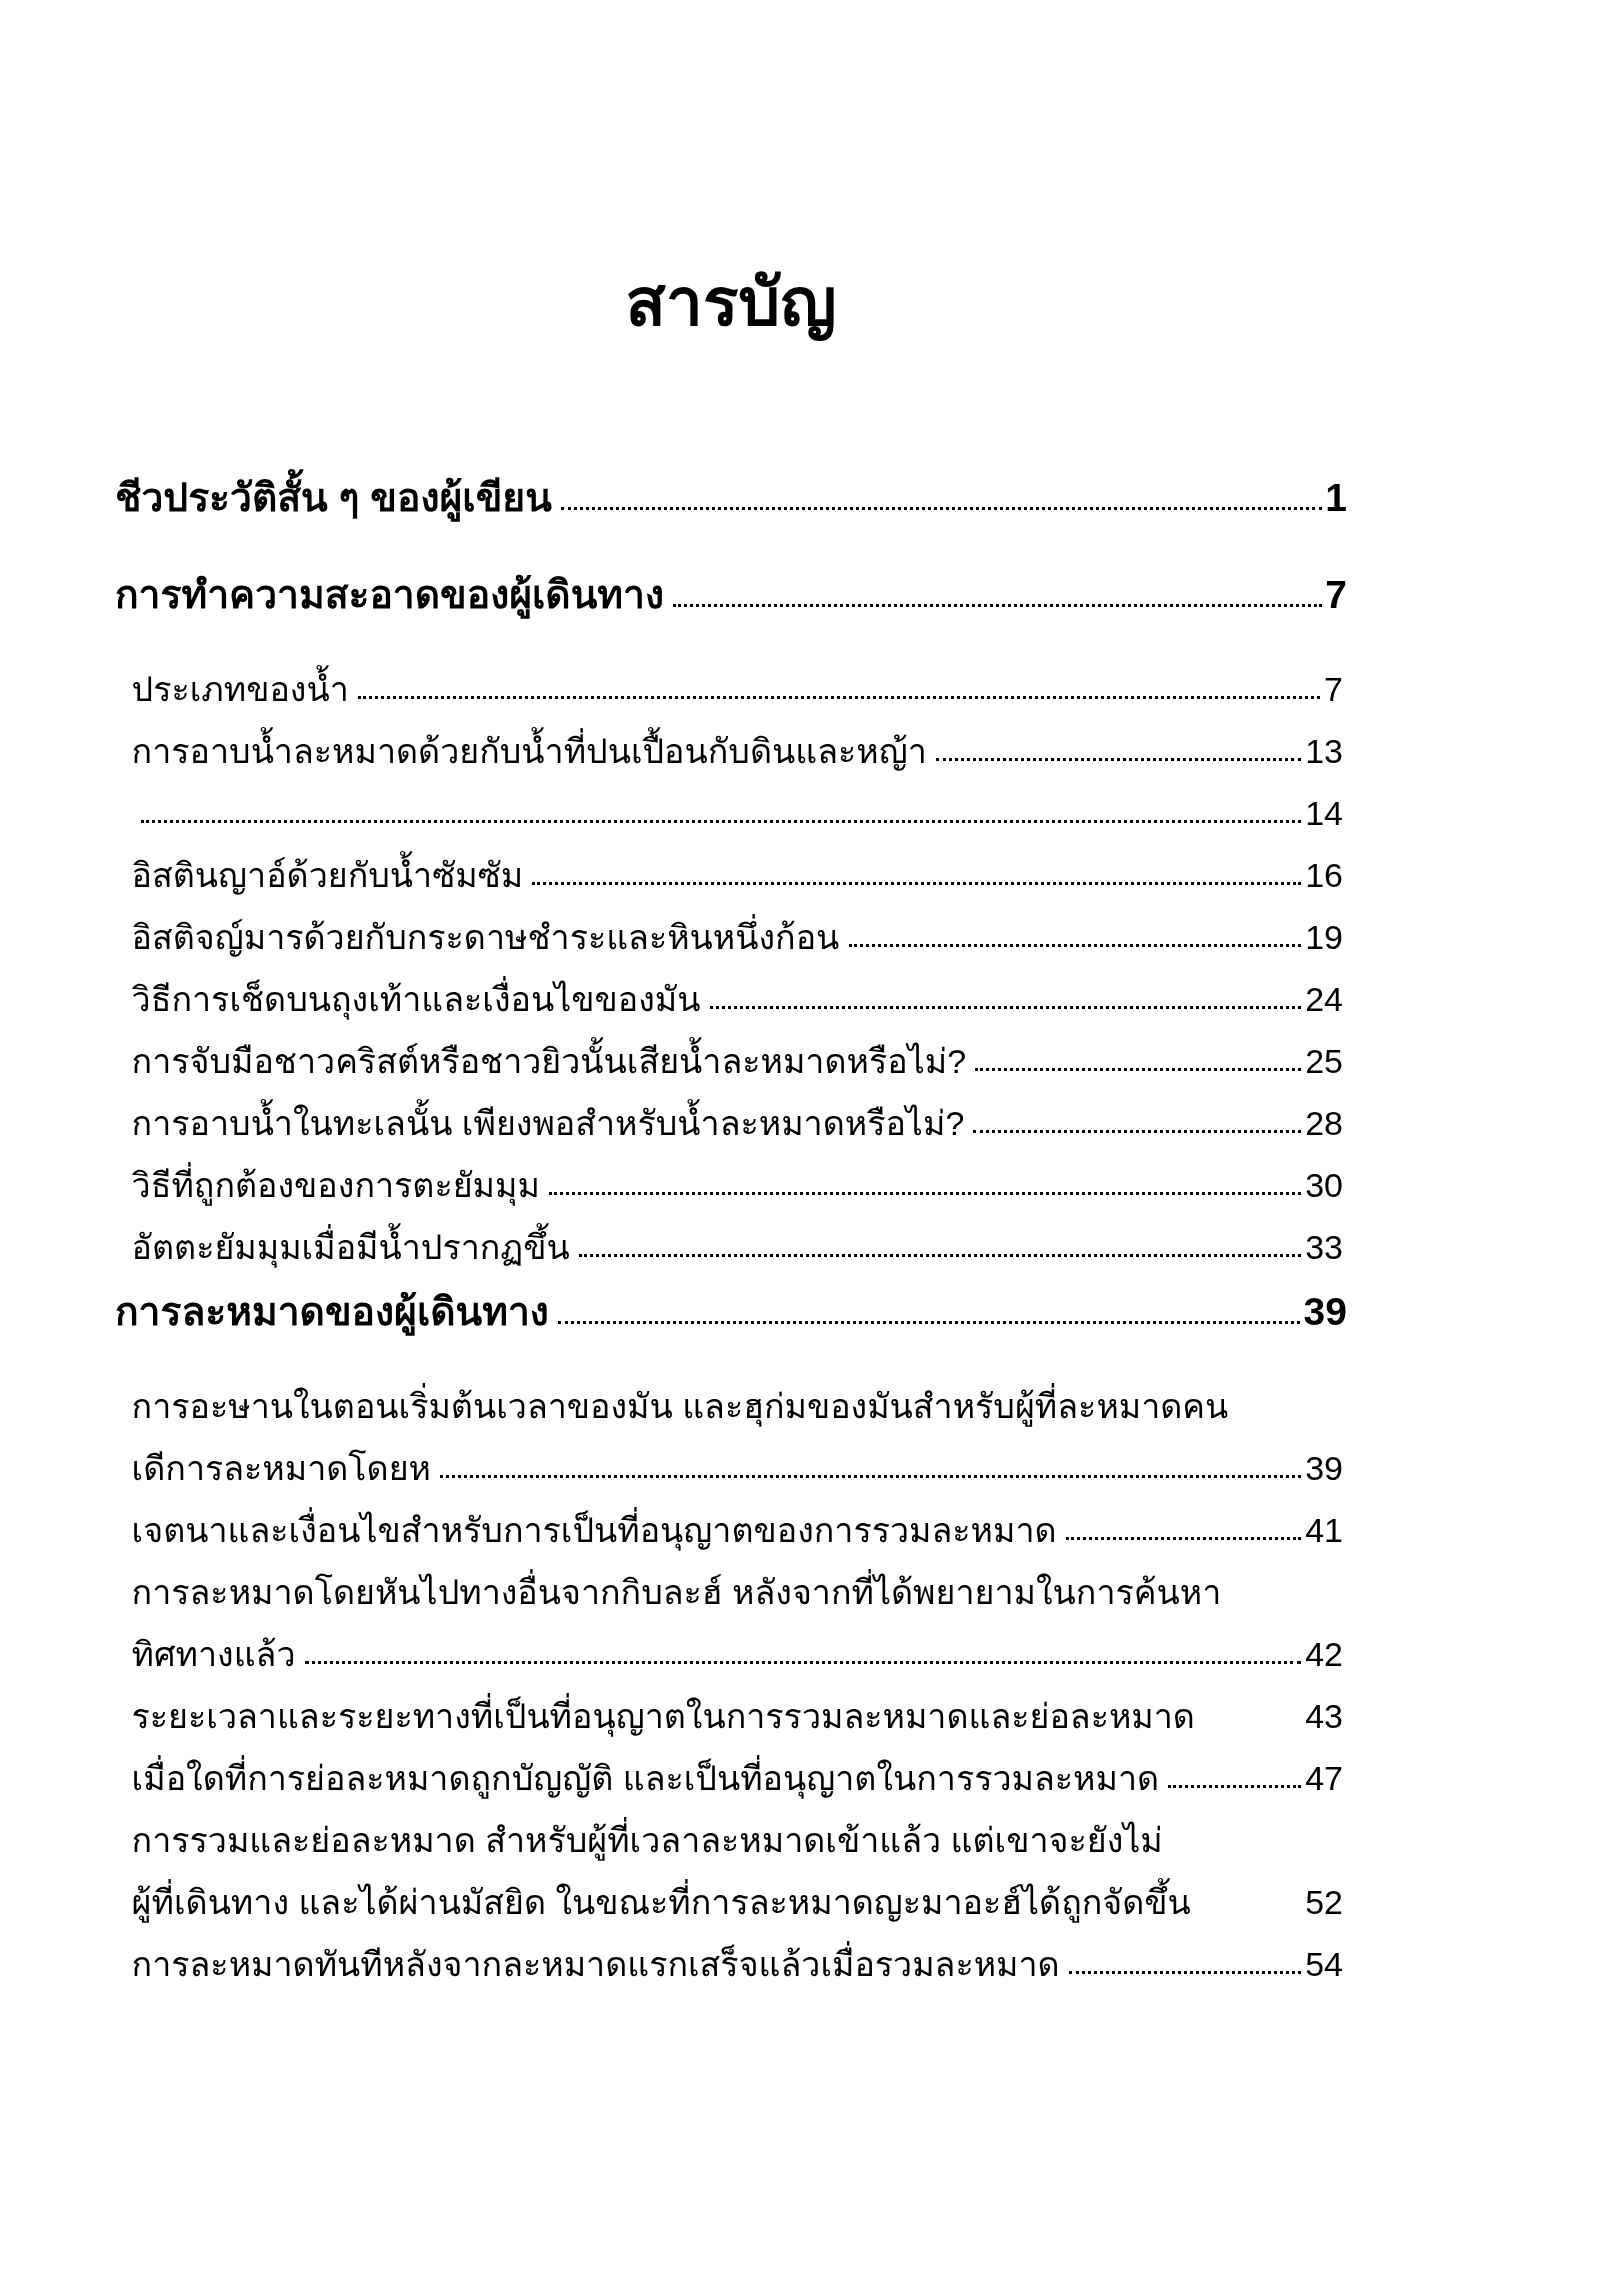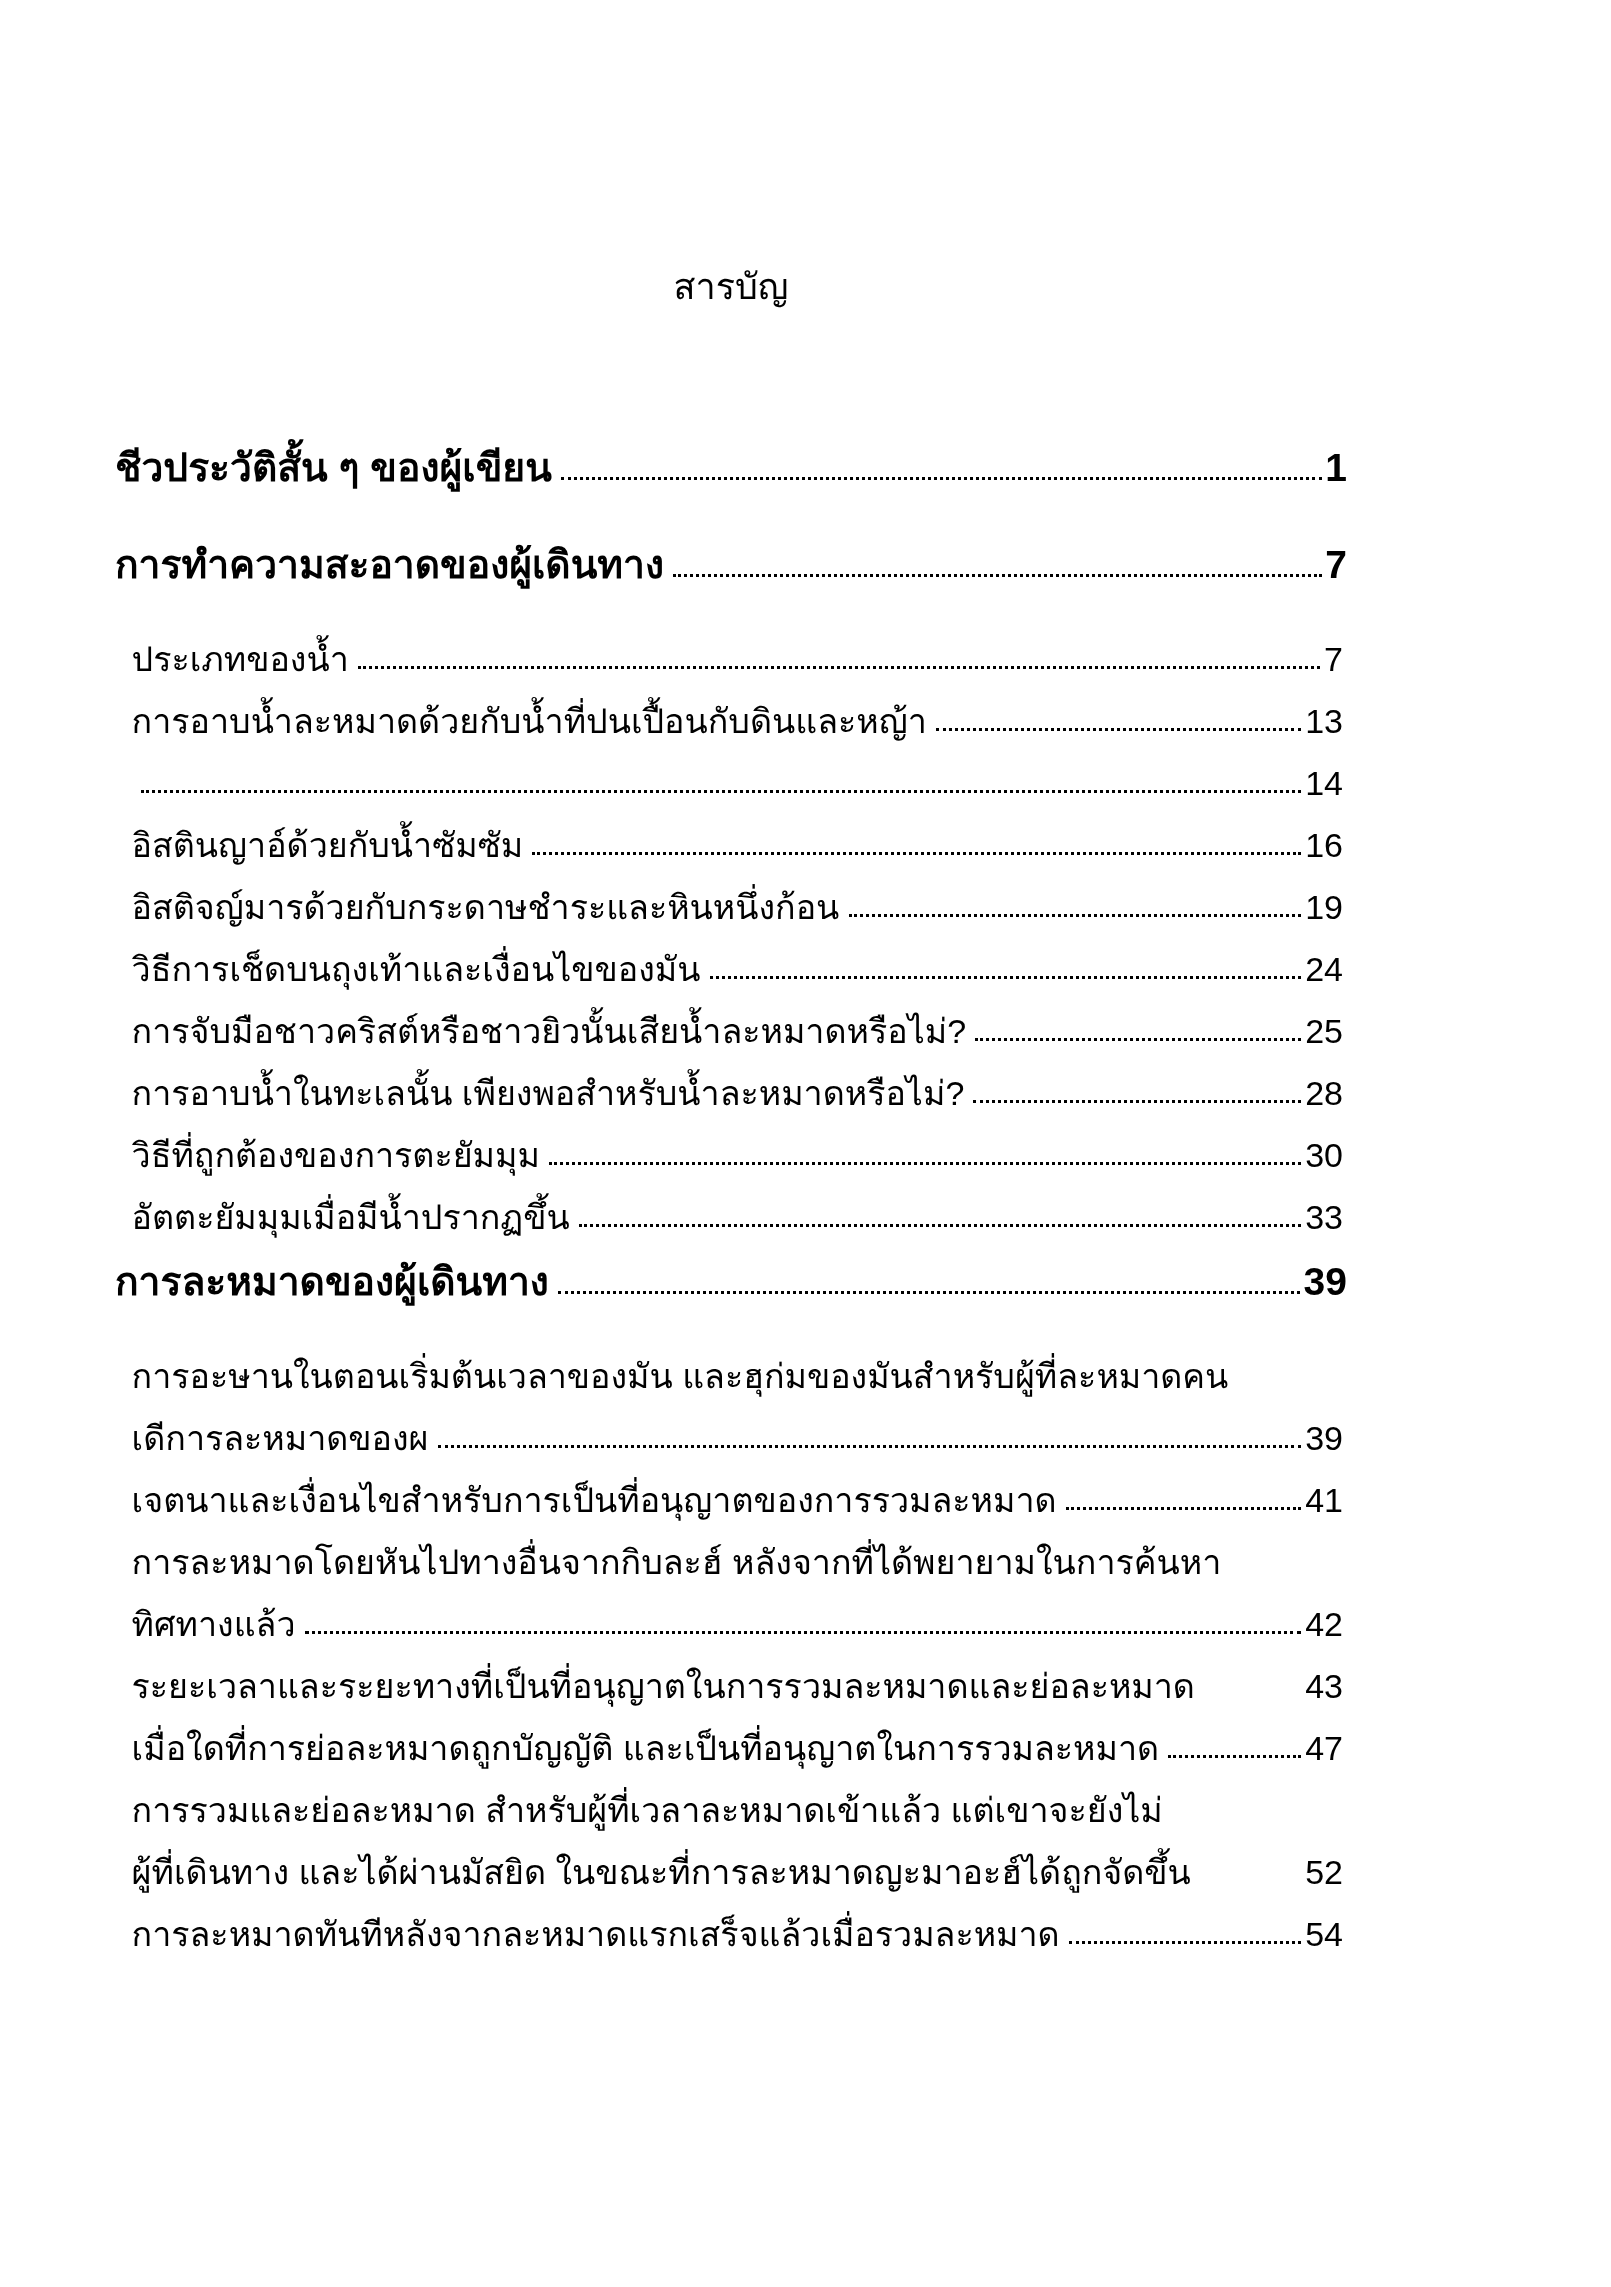--- a/index.html
+++ b/index.html
@@ -14,22 +14,22 @@
     width: 1611px;
     height: 2288px;
     box-sizing: border-box;
     background: #ffffff;
     padding: 269px 264px 0 115px;
     overflow: hidden;
   }
   .doc-title {
     margin: 0 0 143px 0;
     text-align: center;
-    font-size: 36px;
-    font-weight: normal;
+    font-size: 66px;
+    font-weight: bold;
     line-height: 1;
   }
   .toc-row {
     display: flex;
     align-items: flex-end;
     line-height: 1;
     white-space: nowrap;
   }
   .row-chapter {
     font-size: 39px;
@@ -132,21 +132,21 @@
       <div class="toc-row row-chapter gap-before">
     <span class="toc-label">การละหมาดของผู้เดินทาง</span>
     <span class="toc-leader"></span>
     <span class="toc-page">39</span>
   </div>
       <div class="toc-row row-entry">
     <span class="toc-label">การอะษานในตอนเริ่มต้นเวลาของมัน และฮุก่มของมันสำหรับผู้ที่ละหมาดคน</span>
 
   </div>
       <div class="toc-row row-entry">
-    <span class="toc-label">เดีการละหมาดของผ</span>
+    <span class="toc-label">เดีการละหมาดโดยห</span>
     <span class="toc-leader"></span>
     <span class="toc-page">39</span>
   </div>
       <div class="toc-row row-entry">
     <span class="toc-label">เจตนาและเงื่อนไขสำหรับการเป็นที่อนุญาตของการรวมละหมาด</span>
     <span class="toc-leader"></span>
     <span class="toc-page">41</span>
   </div>
       <div class="toc-row row-entry">
     <span class="toc-label">การละหมาดโดยหันไปทางอื่นจากกิบละฮ์ หลังจากที่ได้พยายามในการค้นหา</span>

